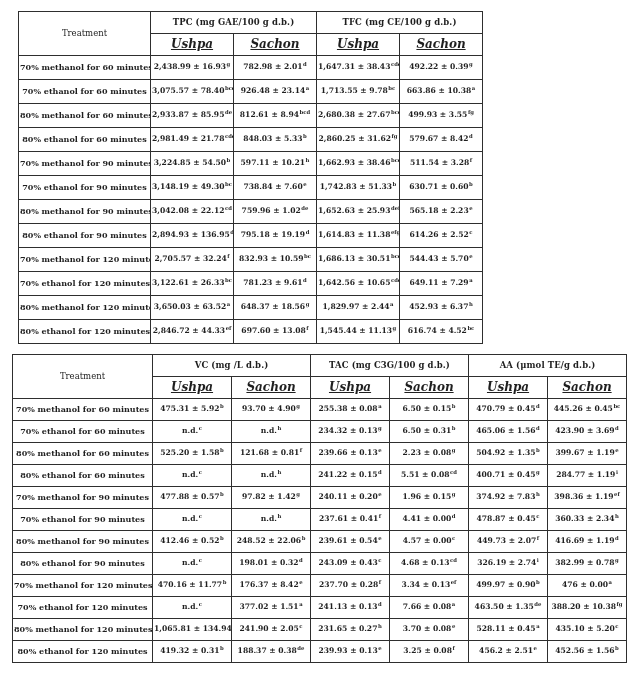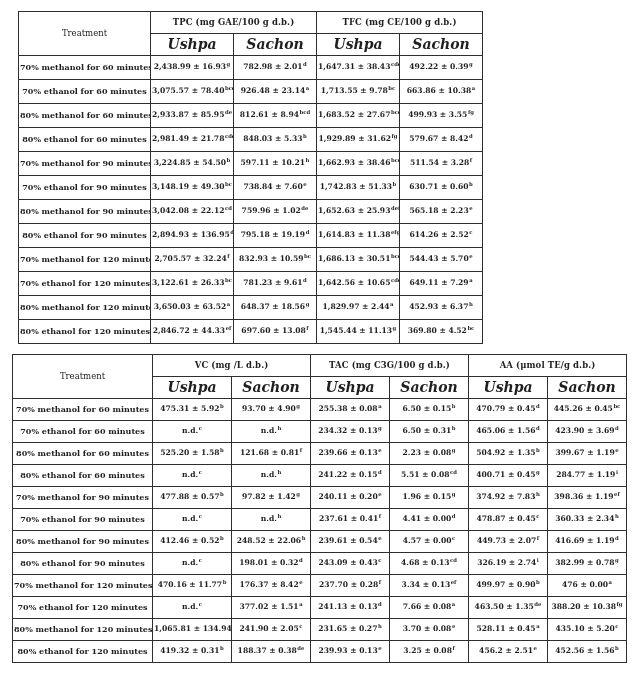--- a/index.html
+++ b/index.html
@@ -45,21 +45,22 @@
     letter-spacing: 0.1px;
     margin-top: 32px;
   }
   .treat-h {
     font-weight: normal;
     font-size: 8.5px;
   }
   .sub-h {
     font-weight: bold;
     font-style: italic;
-    font-size: 14px;
+    font-size: 12px;
+    text-decoration: underline;
   }
   td.treat {
     font-weight: bold;
     font-size: 8px;
   }
   td.val {
     font-weight: bold;
     font-size: 7.6px;
   }
   td.val sup {
@@ -107,28 +108,28 @@
           <td class="treat">70% ethanol for 60 minutes</td>
           <td class="val"><span>3,075.57 ± 78.40</span><sup>bcd</sup></td>
           <td class="val"><span>926.48 ± 23.14</span><sup>a</sup></td>
           <td class="val"><span>1,713.55 ± 9.78</span><sup>bc</sup></td>
           <td class="val"><span>663.86 ± 10.38</span><sup>a</sup></td>
         </tr>
         <tr>
           <td class="treat">80% methanol for 60 minutes</td>
           <td class="val"><span>2,933.87 ± 85.95</span><sup>de</sup></td>
           <td class="val"><span>812.61 ± 8.94</span><sup>bcd</sup></td>
-          <td class="val"><span>1,683.52 ± 27.67</span><sup>bcd</sup></td>
+          <td class="val"><span>2,680.38 ± 27.67</span><sup>bcd</sup></td>
           <td class="val"><span>499.93 ± 3.55</span><sup>fg</sup></td>
         </tr>
         <tr>
           <td class="treat">80% ethanol for 60 minutes</td>
           <td class="val"><span>2,981.49 ± 21.78</span><sup>cde</sup></td>
           <td class="val"><span>848.03 ± 5.33</span><sup>b</sup></td>
-          <td class="val"><span>1,929.89 ± 31.62</span><sup>fg</sup></td>
+          <td class="val"><span>2,860.25 ± 31.62</span><sup>fg</sup></td>
           <td class="val"><span>579.67 ± 8.42</span><sup>d</sup></td>
         </tr>
         <tr>
           <td class="treat">70% methanol for 90 minutes</td>
           <td class="val"><span>3,224.85 ± 54.50</span><sup>b</sup></td>
           <td class="val"><span>597.11 ± 10.21</span><sup>h</sup></td>
           <td class="val"><span>1,662.93 ± 38.46</span><sup>bcde</sup></td>
           <td class="val"><span>511.54 ± 3.28</span><sup>f</sup></td>
         </tr>
         <tr>
@@ -171,21 +172,21 @@
           <td class="val"><span>3,650.03 ± 63.52</span><sup>a</sup></td>
           <td class="val"><span>648.37 ± 18.56</span><sup>g</sup></td>
           <td class="val"><span>1,829.97 ± 2.44</span><sup>a</sup></td>
           <td class="val"><span>452.93 ± 6.37</span><sup>h</sup></td>
         </tr>
         <tr>
           <td class="treat">80% ethanol for 120 minutes</td>
           <td class="val"><span>2,846.72 ± 44.33</span><sup>ef</sup></td>
           <td class="val"><span>697.60 ± 13.08</span><sup>f</sup></td>
           <td class="val"><span>1,545.44 ± 11.13</span><sup>g</sup></td>
-          <td class="val"><span>369.80 ± 4.52</span><sup>bc</sup></td>
+          <td class="val"><span>616.74 ± 4.52</span><sup>bc</sup></td>
         </tr>
       </tbody>
   </table>
 
   <table class="results t2">
     <colgroup>
       <col style="width:140px">
       <col style="width:79px">
         <col style="width:79px">
       <col style="width:79px">

